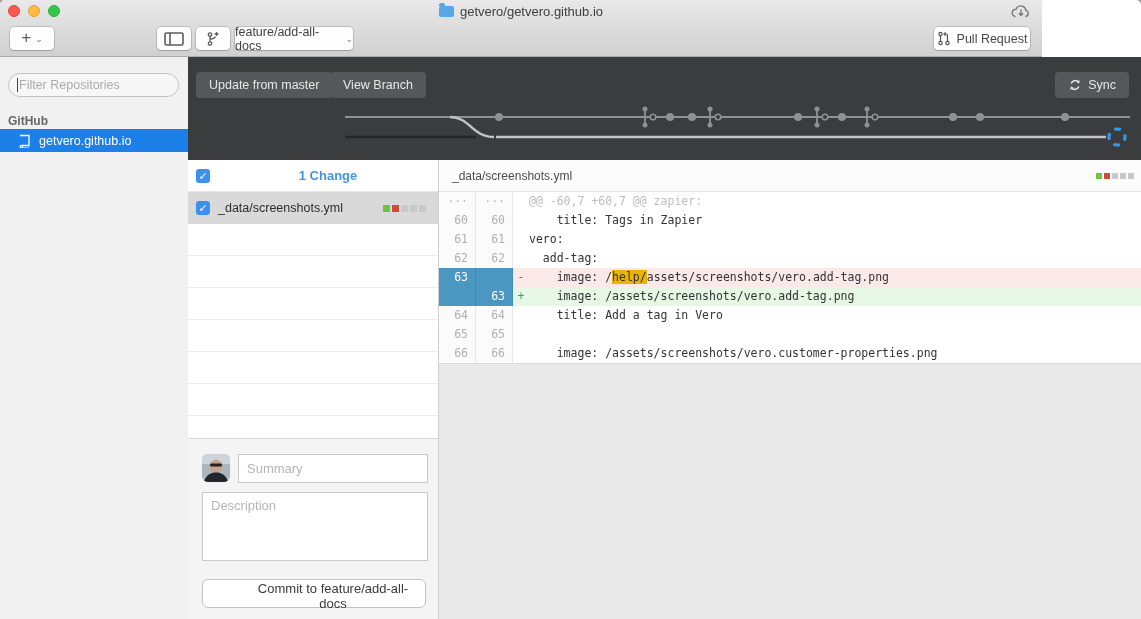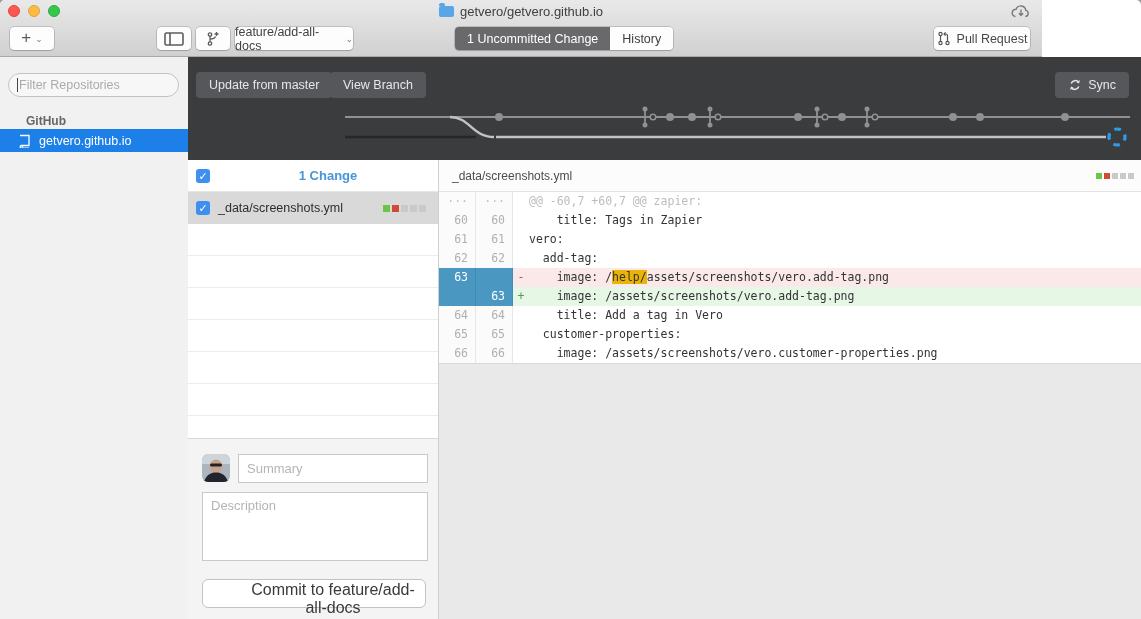--- a/index.html
+++ b/index.html
@@ -35,21 +35,21 @@
   .seg.sel{background:#69696b;color:#fff;}
   .seg.unsel{background:#fdfdfd;color:#3d3d3d;}
   #btn-pr{right:12px;left:auto;width:96px;gap:6px;font-size:12.5px;justify-content:center;}
 
   
   #sidebar{position:absolute;left:0;top:57px;width:207px;height:562px;background:#f1f1f2;border-right:1px solid #c9c9c9;box-sizing:border-box;}
   #filter{position:absolute;left:8px;top:16px;width:171px;height:24px;border-radius:12px;border:1px solid #c3c3c3;
           background:#f7f7f8;box-sizing:border-box;padding:0 10px;font-size:12.5px;color:#333;outline:none;font-family:"Liberation Sans",sans-serif;}
   #filter::placeholder{color:#ababab;}
   #caret{position:absolute;left:17px;top:21px;width:1px;height:14px;background:#444;}
-  #side-section{position:absolute;left:26px;top:57px;font-size:12px;color:#666;font-weight:600;}
+  #side-section{position:absolute;left:8px;top:57px;font-size:12px;color:#666;font-weight:600;}
   #repo-row{position:absolute;left:0;top:72px;width:188px;height:23px;background:#1d80e8;color:#fff;
             display:flex;align-items:center;gap:8px;padding-left:18px;box-sizing:border-box;font-size:12.5px;}
 
   
   #bheader{position:absolute;left:188px;top:57px;width:953px;height:103px;background:#3a3c3d;}
   .dbtn{position:absolute;top:15px;height:26px;background:#55575a;border-radius:4px;color:#e6e6e6;font-size:12.5px;
         display:flex;align-items:center;justify-content:center;gap:6px;padding:0 13px;box-sizing:border-box;}
   #btn-update{left:8px;}
   #btn-view{left:142px;}
   #btn-sync{right:12px;}
@@ -73,21 +73,21 @@
   #empty-rows{position:absolute;left:0;top:64px;width:100%;height:214px;
               background:repeating-linear-gradient(to bottom,#ffffff 0 31px,#ececec 31px 32px);}
   #commit-box{position:absolute;left:0;top:278px;width:100%;height:181px;background:#f4f4f4;border-top:1px solid #d8d8d8;box-sizing:border-box;}
   #avatar{position:absolute;left:14px;top:15px;width:28px;height:28px;border-radius:6px;overflow:hidden;}
   #summary{position:absolute;left:50px;top:15px;width:190px;height:29px;border:1px solid #c9c9c9;background:#fff;
            box-sizing:border-box;padding:0 8px;font-size:13px;color:#333;outline:none;font-family:"Liberation Sans",sans-serif;}
   #summary::placeholder,#descr::placeholder{color:#b5b5b5;}
   #descr{position:absolute;left:14px;top:53px;width:226px;height:69px;border:1px solid #c9c9c9;background:#fff;
          box-sizing:border-box;padding:5px 8px;font-size:13px;color:#333;resize:none;outline:none;font-family:"Liberation Sans",sans-serif;}
   #commit-btn{position:absolute;left:14px;top:140px;width:224px;height:29px;border:1px solid #c3c3c3;border-radius:6px;
-              background:#fff;font-size:16px;color:#3a3a3a;font-family:"Liberation Sans",sans-serif;padding-left:44px;}
+              background:#fff;font-size:13px;color:#3a3a3a;font-family:"Liberation Sans",sans-serif;padding-left:44px;}
 
   
   #diff{position:absolute;left:439px;top:160px;width:702px;height:459px;background:#e9e9e9;}
   #diff-header{position:absolute;left:0;top:0;width:100%;height:32px;background:#fcfcfc;border-bottom:1px solid #e3e3e3;box-sizing:border-box;}
   #diff-file{position:absolute;left:13px;top:0;height:32px;line-height:32px;font-size:12px;color:#4c4c4c;}
   #diff-squares{position:absolute;right:7px;top:13px;}
   #diff-squares .sq{width:6px;height:6px;}
   #diff-rows{position:absolute;left:0;top:32px;width:100%;border-bottom:1px solid #d9d9d9;background:#fff;}
   .drow{display:flex;height:19px;font-family:"DejaVu Sans Mono","Liberation Mono",monospace;font-size:11.5px;line-height:19px;}
   .drow .g{width:37px;box-sizing:border-box;text-align:right;padding-right:7px;background:#fbfbfb;
@@ -146,24 +146,20 @@
         <path d="M5 8 C 8 8 10 7 10.5 5.5" fill="none" stroke="#5c5c5c" stroke-width="1.3"></path>
         <path d="M11.5 1 v4 M9.5 3 h4" stroke="#5c5c5c" stroke-width="1.3"></path>
       </svg>
     </div>
 
     <div class="tbtn" id="branch-dd">
       <span>feature/add-all-docs</span>
       <span class="chv">⌄</span>
     </div>
 
-    <div id="segmented">
-      <button class="seg sel">1 Uncommitted Change</button>
-      <button class="seg unsel">History</button>
-    </div>
 
     <div class="tbtn" id="btn-pr">
       <svg width="14" height="15" viewBox="0 0 14 15">
         <circle cx="3.5" cy="3" r="1.6" fill="none" stroke="#555" stroke-width="1.2"></circle>
         <circle cx="3.5" cy="12" r="1.6" fill="none" stroke="#555" stroke-width="1.2"></circle>
         <line x1="3.5" y1="4.6" x2="3.5" y2="10.4" stroke="#555" stroke-width="1.2"></line>
         <circle cx="10.5" cy="12" r="1.6" fill="none" stroke="#555" stroke-width="1.2"></circle>
         <path d="M7.2 3 h1.6 c1 0 1.7.7 1.7 1.7 v5.7" fill="none" stroke="#555" stroke-width="1.2"></path>
         <path d="M8.6 1.4 L7 3 L8.6 4.6" fill="none" stroke="#555" stroke-width="1.2"></path>
       </svg>
@@ -323,21 +319,20 @@
         <div class="drow ctx">
           <div class="g">64</div>
           <div class="g">64</div>
           <div class="sign"></div>
           <div class="code">    title: Add a tag in Vero</div>
         </div>
         <div class="drow ctx">
           <div class="g">65</div>
           <div class="g">65</div>
           <div class="sign"></div>
-          <div class="code">  customer-properties:</div>
         </div>
         <div class="drow ctx">
           <div class="g">66</div>
           <div class="g">66</div>
           <div class="sign"></div>
           <div class="code">    image: /assets/screenshots/vero.customer-properties.png</div>
         </div>
       </div>
   </div>
 

